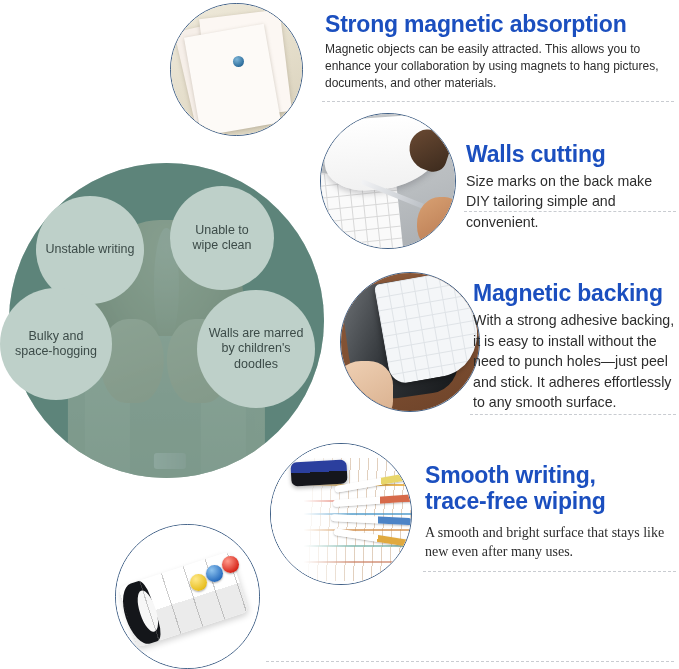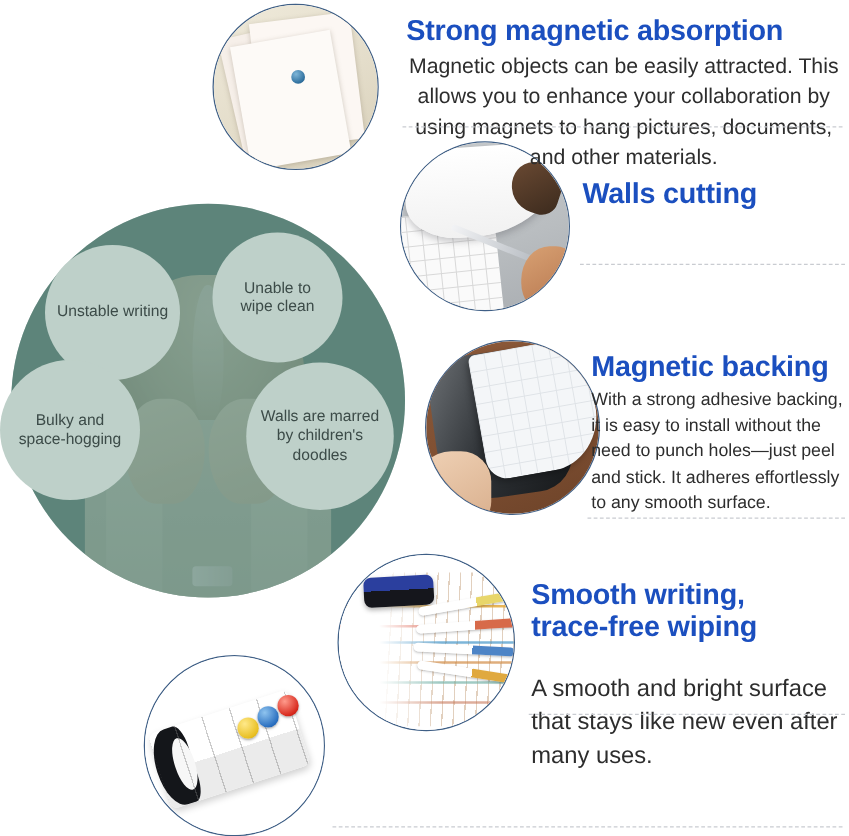--- a/index.html
+++ b/index.html
@@ -177,36 +177,36 @@
   .f-title{
     color:#1b4fbf;font-weight:bold;letter-spacing:-.2px;margin:0 0 4px 0;
   }
   .f-body{color:#2d2d2d;margin:0;}
   .divider{
     position:absolute;height:0;border-top:1.6px dashed #c9ccd1;
   }
 
   .f1{left:325px;top:12px;width:348px;}
   .f1 .f-title{font-size:23px;line-height:1.1;}
-  .f1 .f-body{font-size:17px;line-height:1.42;text-align:center;}
+  .f1 .f-body{font-size:12px;line-height:1.42;}
   .d1{left:322px;top:101px;width:352px;}
 
   .f2{left:466px;top:142px;width:210px;}
   .f2 .f-title{font-size:23px;line-height:1.1;}
   .f2 .f-body{font-size:14.2px;line-height:1.42;}
   .d2{left:464px;top:211px;width:212px;}
 
   .f3{left:473px;top:281px;width:206px;}
   .f3 .f-title{font-size:23px;line-height:1.1;}
   .f3 .f-body{font-size:14.2px;line-height:1.44;}
   .d3{left:470px;top:414px;width:206px;}
 
   .f4{left:425px;top:463px;width:252px;}
   .f4 .f-title{font-size:23px;line-height:1.12;}
-  .f4 .f-body{font-size:19px;line-height:1.42;margin-top:24px;}
+  .f4 .f-body{font-size:14px;line-height:1.42;margin-top:8px;font-family:Liberation Serif, serif;}
   .d4{left:423px;top:571px;width:253px;}
 
   .f5{left:268px;top:594px;width:406px;}
   .f5 .f-title{font-size:23px;line-height:1.1;}
   .f5 .f-body{font-size:14.2px;line-height:1.42;}
   .d5{left:266px;top:661px;width:408px;}
 </style>
 </head>
 <body>
 
@@ -288,20 +288,21 @@
   </div>
 
   <div class="feature f1">
     <p class="f-title">Strong magnetic absorption</p>
     <p class="f-body">Magnetic objects can be easily attracted. This allows you to enhance your collaboration by using magnets to hang pictures, documents, and other materials.</p>
   </div>
   <div class="divider d1"></div>
 
   <div class="feature f2">
     <p class="f-title">Walls cutting</p>
+    <p class="f-body">Size marks on the back make DIY tailoring simple and convenient.</p>
   </div>
   <div class="divider d2"></div>
 
   <div class="feature f3">
     <p class="f-title">Magnetic backing</p>
     <p class="f-body">With a strong adhesive backing, it is easy to install without the need to punch holes—just peel and stick. It adheres effortlessly to any smooth surface.</p>
   </div>
   <div class="divider d3"></div>
 
   <div class="feature f4">

